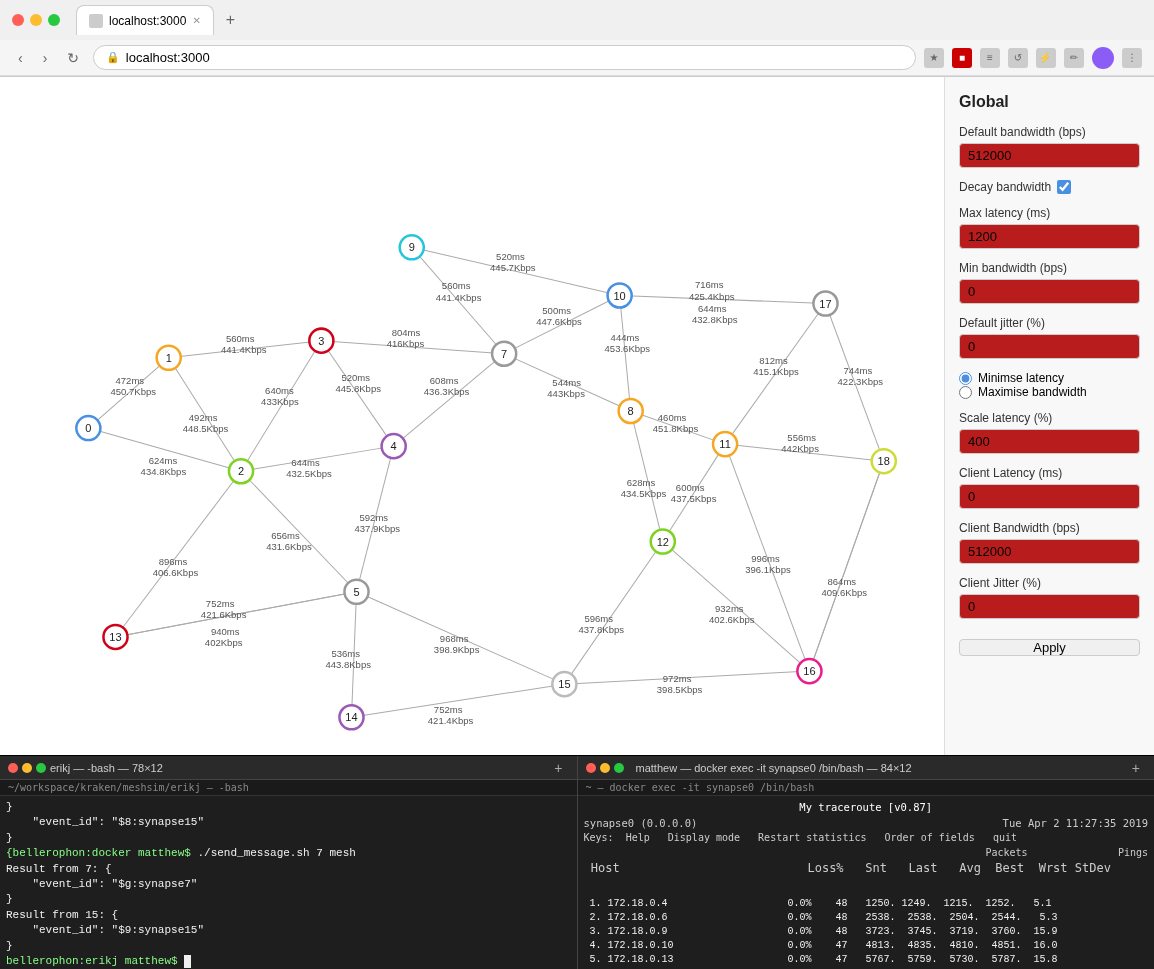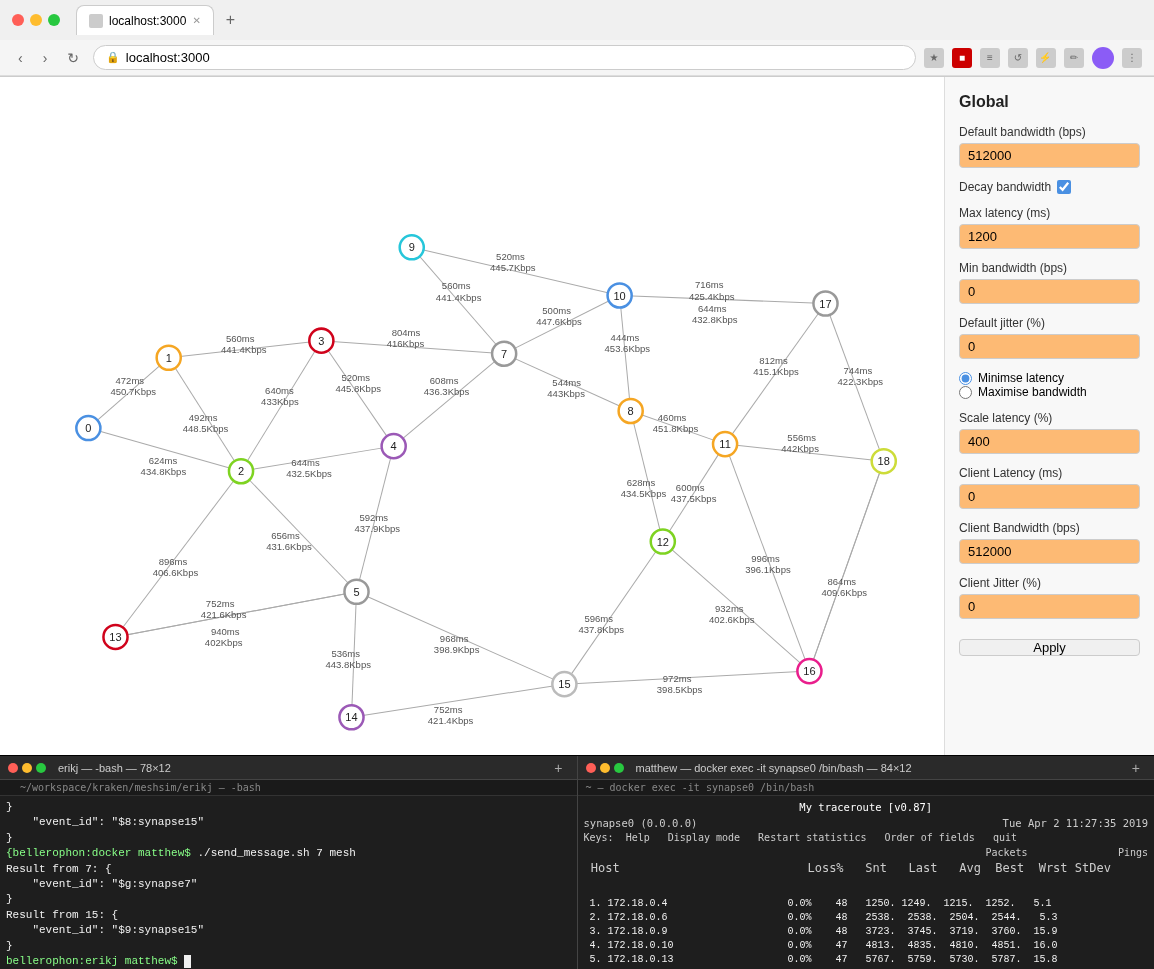--- a/index.html
+++ b/index.html
@@ -31,21 +31,21 @@
 
     
     .graph-area { flex: 1; background: #fff; position: relative; overflow: hidden; }
     .graph-svg { width: 100%; height: 100%; }
 
     
     .right-panel { width: 210px; background: #f8f8f8; border-left: 1px solid #ddd; padding: 16px 14px; overflow-y: auto; font-size: 13px; }
     .panel-title { font-size: 16px; font-weight: 600; margin-bottom: 14px; color: #222; }
     .field-group { margin-bottom: 12px; }
     .field-label { font-size: 12px; color: #333; margin-bottom: 4px; display: flex; align-items: center; gap: 6px; }
-    .field-input { width: 100%; border: 1px solid #ccc; border-radius: 4px; padding: 4px 8px; font-size: 13px; background: #fdba74; }
+    .field-input { width: 100%; border: 1px solid #ccc; border-radius: 4px; padding: 4px 8px; font-size: 13px; background: #b91c1c; }
     .checkbox { width: 14px; height: 14px; accent-color: #4a90e2; }
     .radio-row { display: flex; align-items: center; gap: 6px; font-size: 12px; }
     .radio-btn { accent-color: #4a90e2; }
     .apply-btn { width: 100%; background: #f0f0f0; border: 1px solid #ccc; border-radius: 4px; font-size: 13px; cursor: pointer; margin-top: 8px; text-align: center; }
 
     
     .terminal-area { height: 215px; background: #1a1a1a; display: flex; flex-direction: column; border-top: 1px solid #000; }
     .terminal-pane { flex: 1; display: flex; }
     .terminal-pane-left { flex: 1; border-right: 1px solid #444; display: flex; flex-direction: column; }
     .terminal-pane-right { flex: 1; display: flex; flex-direction: column; }
@@ -409,25 +409,25 @@
   <div class="terminal-pane">
 
     <div class="terminal-pane-left">
       <div class="terminal-header">
         <div style="display:flex;align-items:center;gap:4px;">
           <div class="traffic-lights" style="display:flex;gap:4px;">
             <div class="tl tl-red"></div>
             <div class="tl tl-yellow"></div>
             <div class="tl tl-green"></div>
           </div>
-          <span style="margin-left:8px;">erikj — -bash — 78×12</span>
+          <span style="">erikj — -bash — 78×12</span>
         </div>
         <span class="add-btn">+</span>
       </div>
-      <div style="background:#1a1a1a;padding:2px 20px;font-size:10px;color:#888;font-family:monospace;border-bottom:1px solid #333;">
+      <div style="background:#1a1a1a;padding:2px 8px;font-size:10px;color:#888;font-family:monospace;border-bottom:1px solid #333;">
         <span>~/workspace/kraken/meshsim/erikj — -bash</span>
       </div>
       <div class="terminal-body">
         <div class="term-line">}</div>
         <div class="term-line">    "event_id": "$8:synapse15"</div>
         <div class="term-line">}</div>
         <div class="term-line"><span style="color:#88ff88;">{bellerophon:docker matthew$</span> ./send_message.sh 7 mesh</div>
         <div class="term-line">Result from 7: {</div>
         <div class="term-line">    "event_id": "$g:synapse7"</div>
         <div class="term-line">}</div>

